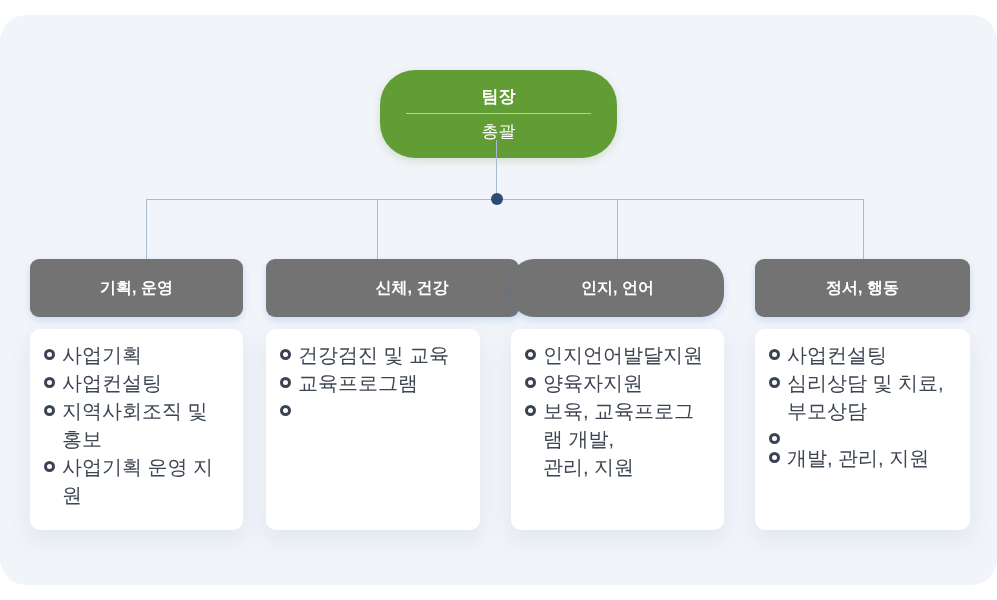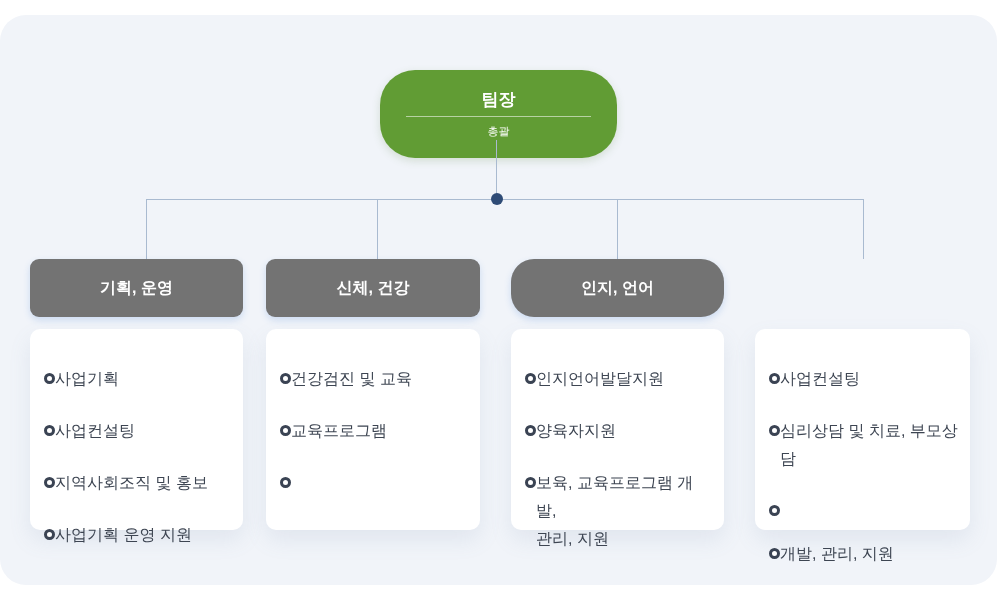--- a/index.html
+++ b/index.html
@@ -6,42 +6,42 @@
   body{font-family:"Liberation Sans","DejaVu Sans",sans-serif;}
   .stage{position:relative;width:997px;height:600px;background:#ffffff;overflow:hidden;}
   .panel{position:absolute;left:0;top:15px;width:997px;height:570px;background:#f1f4f9;border-radius:26px;}
 
   
   .root-box{position:absolute;left:380px;top:70px;width:237px;height:88px;background:#619c34;
     border-radius:35px;display:flex;flex-direction:column;align-items:center;justify-content:center;
     box-shadow:0 3px 8px rgba(80,120,50,0.18);}
   .root-title{color:#ffffff;font-size:17px;font-weight:700;line-height:1;}
   .root-divider{width:185px;height:1px;background:rgba(255,255,255,0.55);margin:8px 0 9px 0;}
-  .root-subtitle{color:#ffffff;font-size:11px;font-weight:500;line-height:1;}
+  .root-subtitle{color:#ffffff;font-size:17px;font-weight:500;line-height:1;}
 
   
   .line{position:absolute;background:#a9bad0;}
   .v-root{left:496px;top:140px;width:1px;height:59px;}
   .h-main{left:146px;top:199px;width:718px;height:1px;}
   .v-drop{top:200px;width:1px;height:59px;}
   .drop-1{left:146px;} .drop-2{left:377px;} .drop-3{left:617px;} .drop-4{left:863px;}
   .junction-dot{position:absolute;left:491px;top:193px;width:12px;height:12px;border-radius:50%;
     background:#2e4b76;}
 
   
   .branch-header{position:absolute;top:259px;height:58px;background:#737373;border-radius:9px;
     display:flex;align-items:center;justify-content:center;color:#ffffff;font-size:16px;font-weight:700;
     box-shadow:0 3px 7px rgba(53,120,216,0.20);}
-  .col-1{left:30px;width:213px;} .col-2{left:266px;width:214px;}
+  .col-1{left:30px;width:213px;} .col-2{left:266px;width:214px;padding-left:39px;}
   .col-3{left:511px;width:213px;border-radius:23px;} .col-4{left:755px;width:215px;}
 
   
   .card{position:absolute;top:329px;height:201px;background:#ffffff;border-radius:10px;
     box-shadow:0 10px 22px rgba(110,130,165,0.12);box-sizing:border-box;padding:12px 12px 0 14px;}
-  .item{display:flex;align-items:flex-start;color:#3d4552;font-size:16px;line-height:28px;margin-top:24px;}
+  .item{display:flex;align-items:flex-start;gap:7px;color:#3d4552;font-size:20px;line-height:28px;}
   .item-text{white-space:pre-line;}
   .bullet{flex:0 0 auto;width:11px;height:11px;box-sizing:border-box;border:3px solid #3a4353;
     border-radius:50%;background:#ffffff;margin-top:8px;}
 </style>
 </head>
 <body>
 
 <div class="stage">
   <div class="panel"></div>
 
@@ -55,20 +55,21 @@
   <div class="line h-main"></div>
   <div class="line v-drop drop-1"></div>
   <div class="line v-drop drop-2"></div>
   <div class="line v-drop drop-3"></div>
   <div class="line v-drop drop-4"></div>
   <div class="junction-dot"></div>
 
   <div class="branch-header col-1">기획, 운영</div>
   <div class="branch-header col-2">신체, 건강</div>
   <div class="branch-header col-3">인지, 언어</div>
+  <div class="branch-header col-4">정서, 행동</div>
 
   <div class="card col-1">
     <div class="item">
       <span class="bullet"></span>
       <span class="item-text">사업기획</span>
     </div>
     <div class="item">
       <span class="bullet"></span>
       <span class="item-text">사업컨설팅</span>
     </div>

